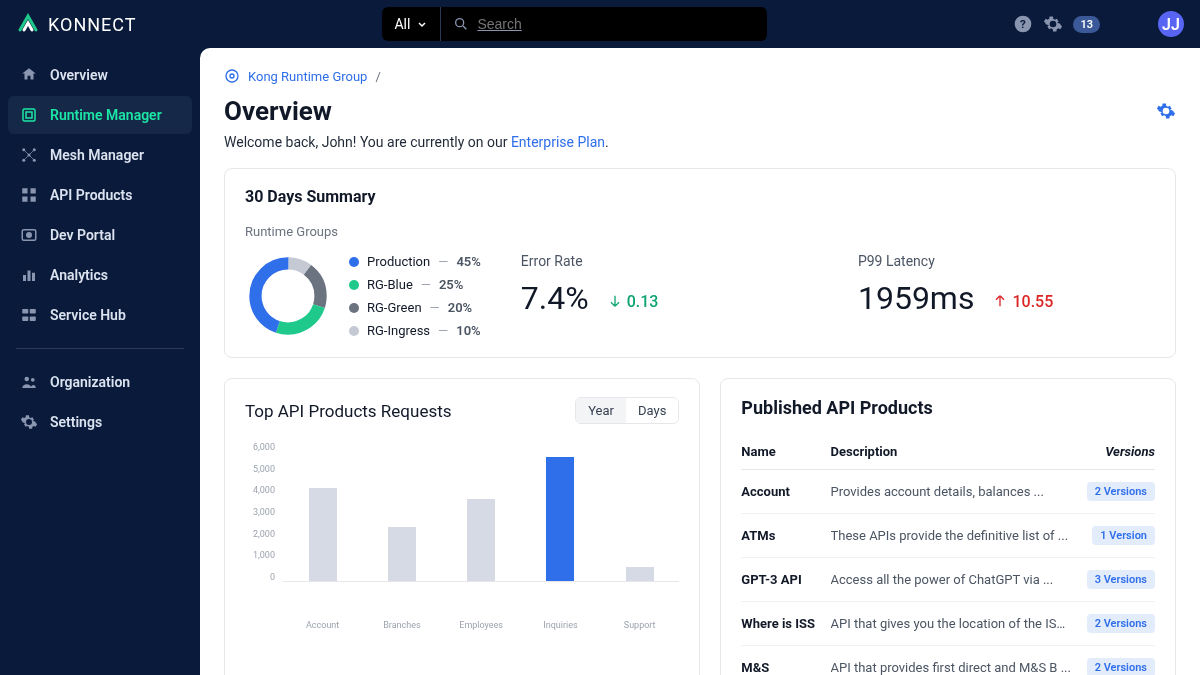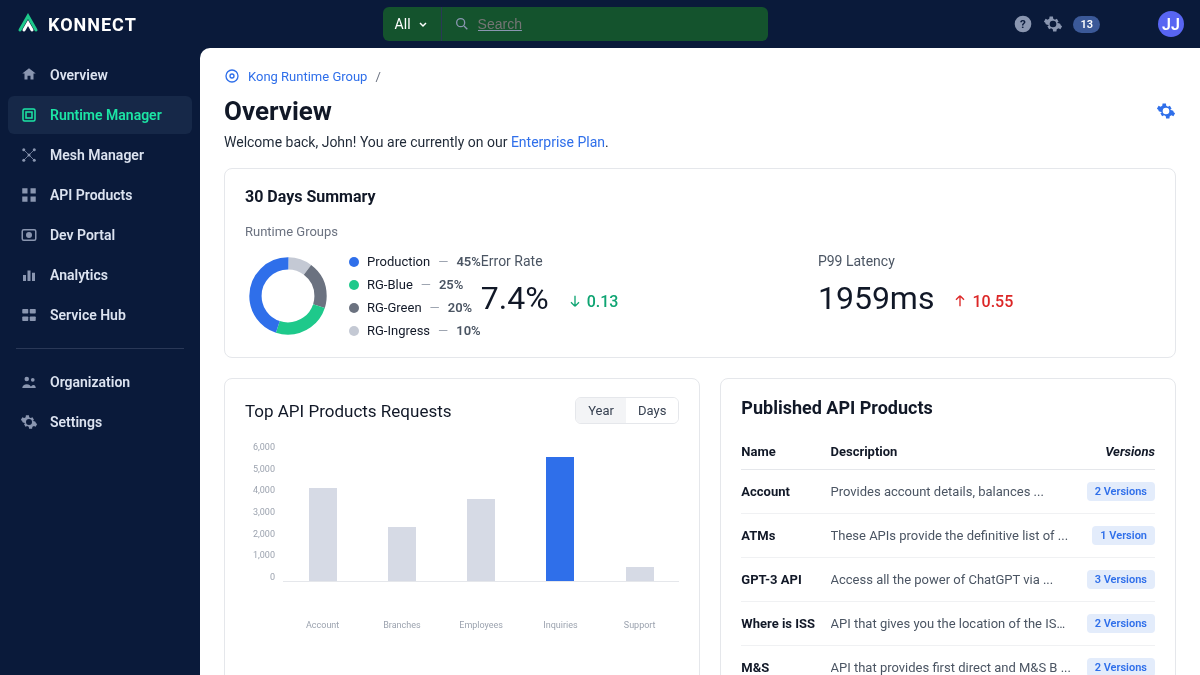--- a/index.html
+++ b/index.html
@@ -1,21 +1,21 @@
 <!DOCTYPE html>
 <html><head>
 <meta charset="utf-8">
 <style>
 * { margin: 0; padding: 0; box-sizing: border-box; }
 body { font-family: -apple-system, BlinkMacSystemFont, "Segoe UI", Roboto, sans-serif; background: #0a1a3a; overflow: hidden; width: 1200px; height: 675px; }
 
 .topbar { height: 48px; background: #0a1a3a; display: flex; align-items: center; padding: 0 16px; }
-.logo { display: flex; align-items: center; gap: 8px; color: #fff; font-weight: 700; font-size: 18px; letter-spacing: 1px; }
+.logo { display: flex; align-items: center; gap: 8px; color: #fff; font-weight: 400; font-size: 18px; letter-spacing: 1px; }
 .logo-icon { width: 24px; height: 24px; }
-.search-wrap { margin-left: auto; margin-right: auto; display: flex; align-items: center; background: #14532d; border-radius: 6px; height: 34px; width: 385px; }
+.search-wrap { margin-left: auto; margin-right: auto; display: flex; align-items: center; background: #000000; border-radius: 6px; height: 34px; width: 385px; }
 .search-all { display: flex; align-items: center; gap: 6px; padding: 0 12px; color: #fff; font-size: 14px; border-right: 1px solid #2a3857; height: 100%; }
 .search-box { display: flex; align-items: center; gap: 8px; padding: 0 12px; flex: 1; }
 .search-input { background: transparent; border: none; color: #8a96b0; font-size: 14px; outline: none; flex: 1; text-decoration: underline; }
 .top-icons { display: flex; align-items: center; gap: 10px; }
 .top-icon { width: 20px; height: 20px; color: #8a96b0; cursor: pointer; }
 .badge-count { background: #3b5998; color: #fff; font-size: 11px; border-radius: 999px; padding: 2px 7px; font-weight: 600; }
 .avatar { width: 26px; height: 26px; border-radius: 999px; background: #5865f2; color: #fff; font-size: 16px; font-weight: 600; display: flex; align-items: center; justify-content: center; margin-left: 48px; }
 
 .layout { display: flex; height: calc(675px - 48px); }
 .sidebar { width: 200px; background: #0a1a3a; padding: 8px; }
@@ -31,21 +31,21 @@
 .breadcrumb-icon { width: 16px; height: 16px; color: #2f6fea; }
 .page-head { display: flex; align-items: center; justify-content: space-between; margin-bottom: 8px; }
 .page-title { font-size: 26px; font-weight: 700; color: #111827; }
 .gear-btn { width: 20px; height: 20px; color: #2f6fea; cursor: pointer; }
 .welcome { font-size: 14px; color: #1f2937; margin-bottom: 18px; }
 .welcome a { color: #2f6fea; text-decoration: none; }
 
 .card { border: 1px solid #e5e7eb; border-radius: 8px; padding: 18px 20px; }
 .card-title { font-size: 16px; font-weight: 700; color: #111827; }
 .summary-sub { font-size: 13px; color: #6b7280; margin-top: 18px; margin-bottom: 14px; }
-.summary-row { display: flex; }
+.summary-row { display: flex; gap: 40px; }
 .donut-block { display: flex; gap: 18px; align-items: center; }
 .donut { width: 86px; height: 86px; }
 .legend { display: flex; flex-direction: column; gap: 8px; font-size: 13px; }
 .legend-row { display: flex; align-items: center; gap: 8px; }
 .legend-dot { width: 10px; height: 10px; border-radius: 999px; }
 .legend-name { color: #111827; }
 .legend-dash { color: #9ca3af; }
 .legend-val { color: #4b5563; font-weight: 600; }
 .stat-block { flex: 1; }
 .stat-label { font-size: 14px; color: #4b5563; margin-bottom: 10px; }

